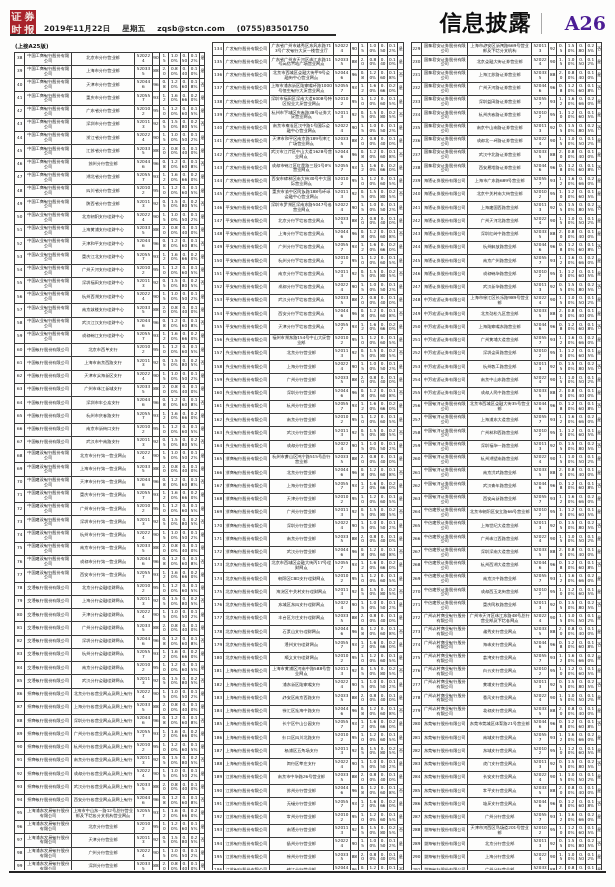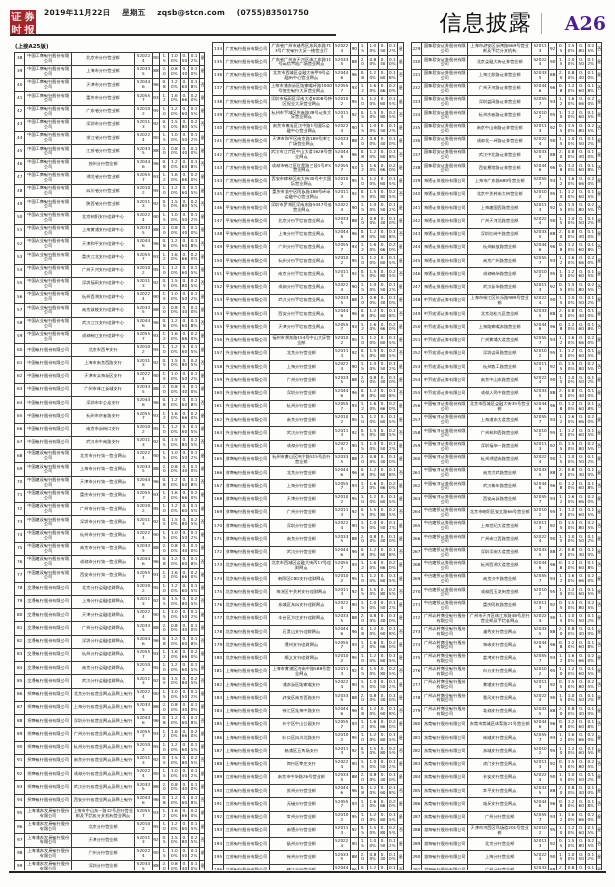--- a/index.html
+++ b/index.html
@@ -3,26 +3,26 @@
 <meta charset="utf-8">
 <style>
   html,body{margin:0;padding:0;}
   .page{position:relative;width:615px;height:887px;background:#fdfdfc;overflow:hidden;
         font-family:"DejaVu Sans",sans-serif;color:#111;}
   
   .masthead{position:absolute;top:8px;left:10px;height:28px;display:flex;align-items:flex-end;}
   .logo{width:26px;height:26px;background:#a8232b;display:grid;grid-template-columns:13px 13px;
         grid-template-rows:13px 13px;align-items:center;justify-items:center;}
   .logo span{color:#f3e9e4;font-family:"DejaVu Serif",serif;font-size:10px;line-height:10px;font-weight:bold;}
-  .dateline{margin-left:8px;padding-bottom:18px;font-size:7.5px;font-weight:bold;color:#1a1a1a;
+  .dateline{margin-left:8px;padding-bottom:2px;font-size:7.5px;font-weight:bold;color:#1a1a1a;
             letter-spacing:.2px;white-space:nowrap;}
   .dateline span{margin-right:9px;}
   .dateline-rule{position:absolute;top:34px;left:10px;width:326px;height:1.5px;background:#2a2a2a;}
   .section-title{position:absolute;top:9px;right:9px;display:flex;align-items:flex-end;height:26px;}
-  .cn-title{font-size:22px;font-weight:normal;color:#0d0d0d;letter-spacing:1px;line-height:24px;}
+  .cn-title{font-size:22px;font-weight:bold;color:#0d0d0d;letter-spacing:1px;line-height:24px;}
   .title-divider{width:1px;height:21px;background:#aaa;margin:0 7px 1px 9px;}
   .en-title{font-size:20px;color:#9b9b9b;letter-spacing:.5px;line-height:23px;}
   .page-no{font-family:"DejaVu Serif",serif;font-size:19px;font-weight:bold;color:#4c1d95;
            margin-left:16px;line-height:23px;}
   
   .content{position:absolute;top:42px;left:14px;right:13px;height:828px;display:flex;gap:7px;overflow:hidden;}
   .col{flex:1 1 0;min-width:0;overflow:hidden;}
   .cont-label{font-size:5.5px;font-weight:bold;color:#111;margin:1px 0 1.5px 1px;}
   table.tiny{width:100%;border-collapse:collapse;table-layout:fixed;border:1px solid #2f2f2f;}
   table.tiny td{border:0.5px solid #3c3c3c;font-size:4.2px;line-height:1.15;padding:1.3px 0.6px;

